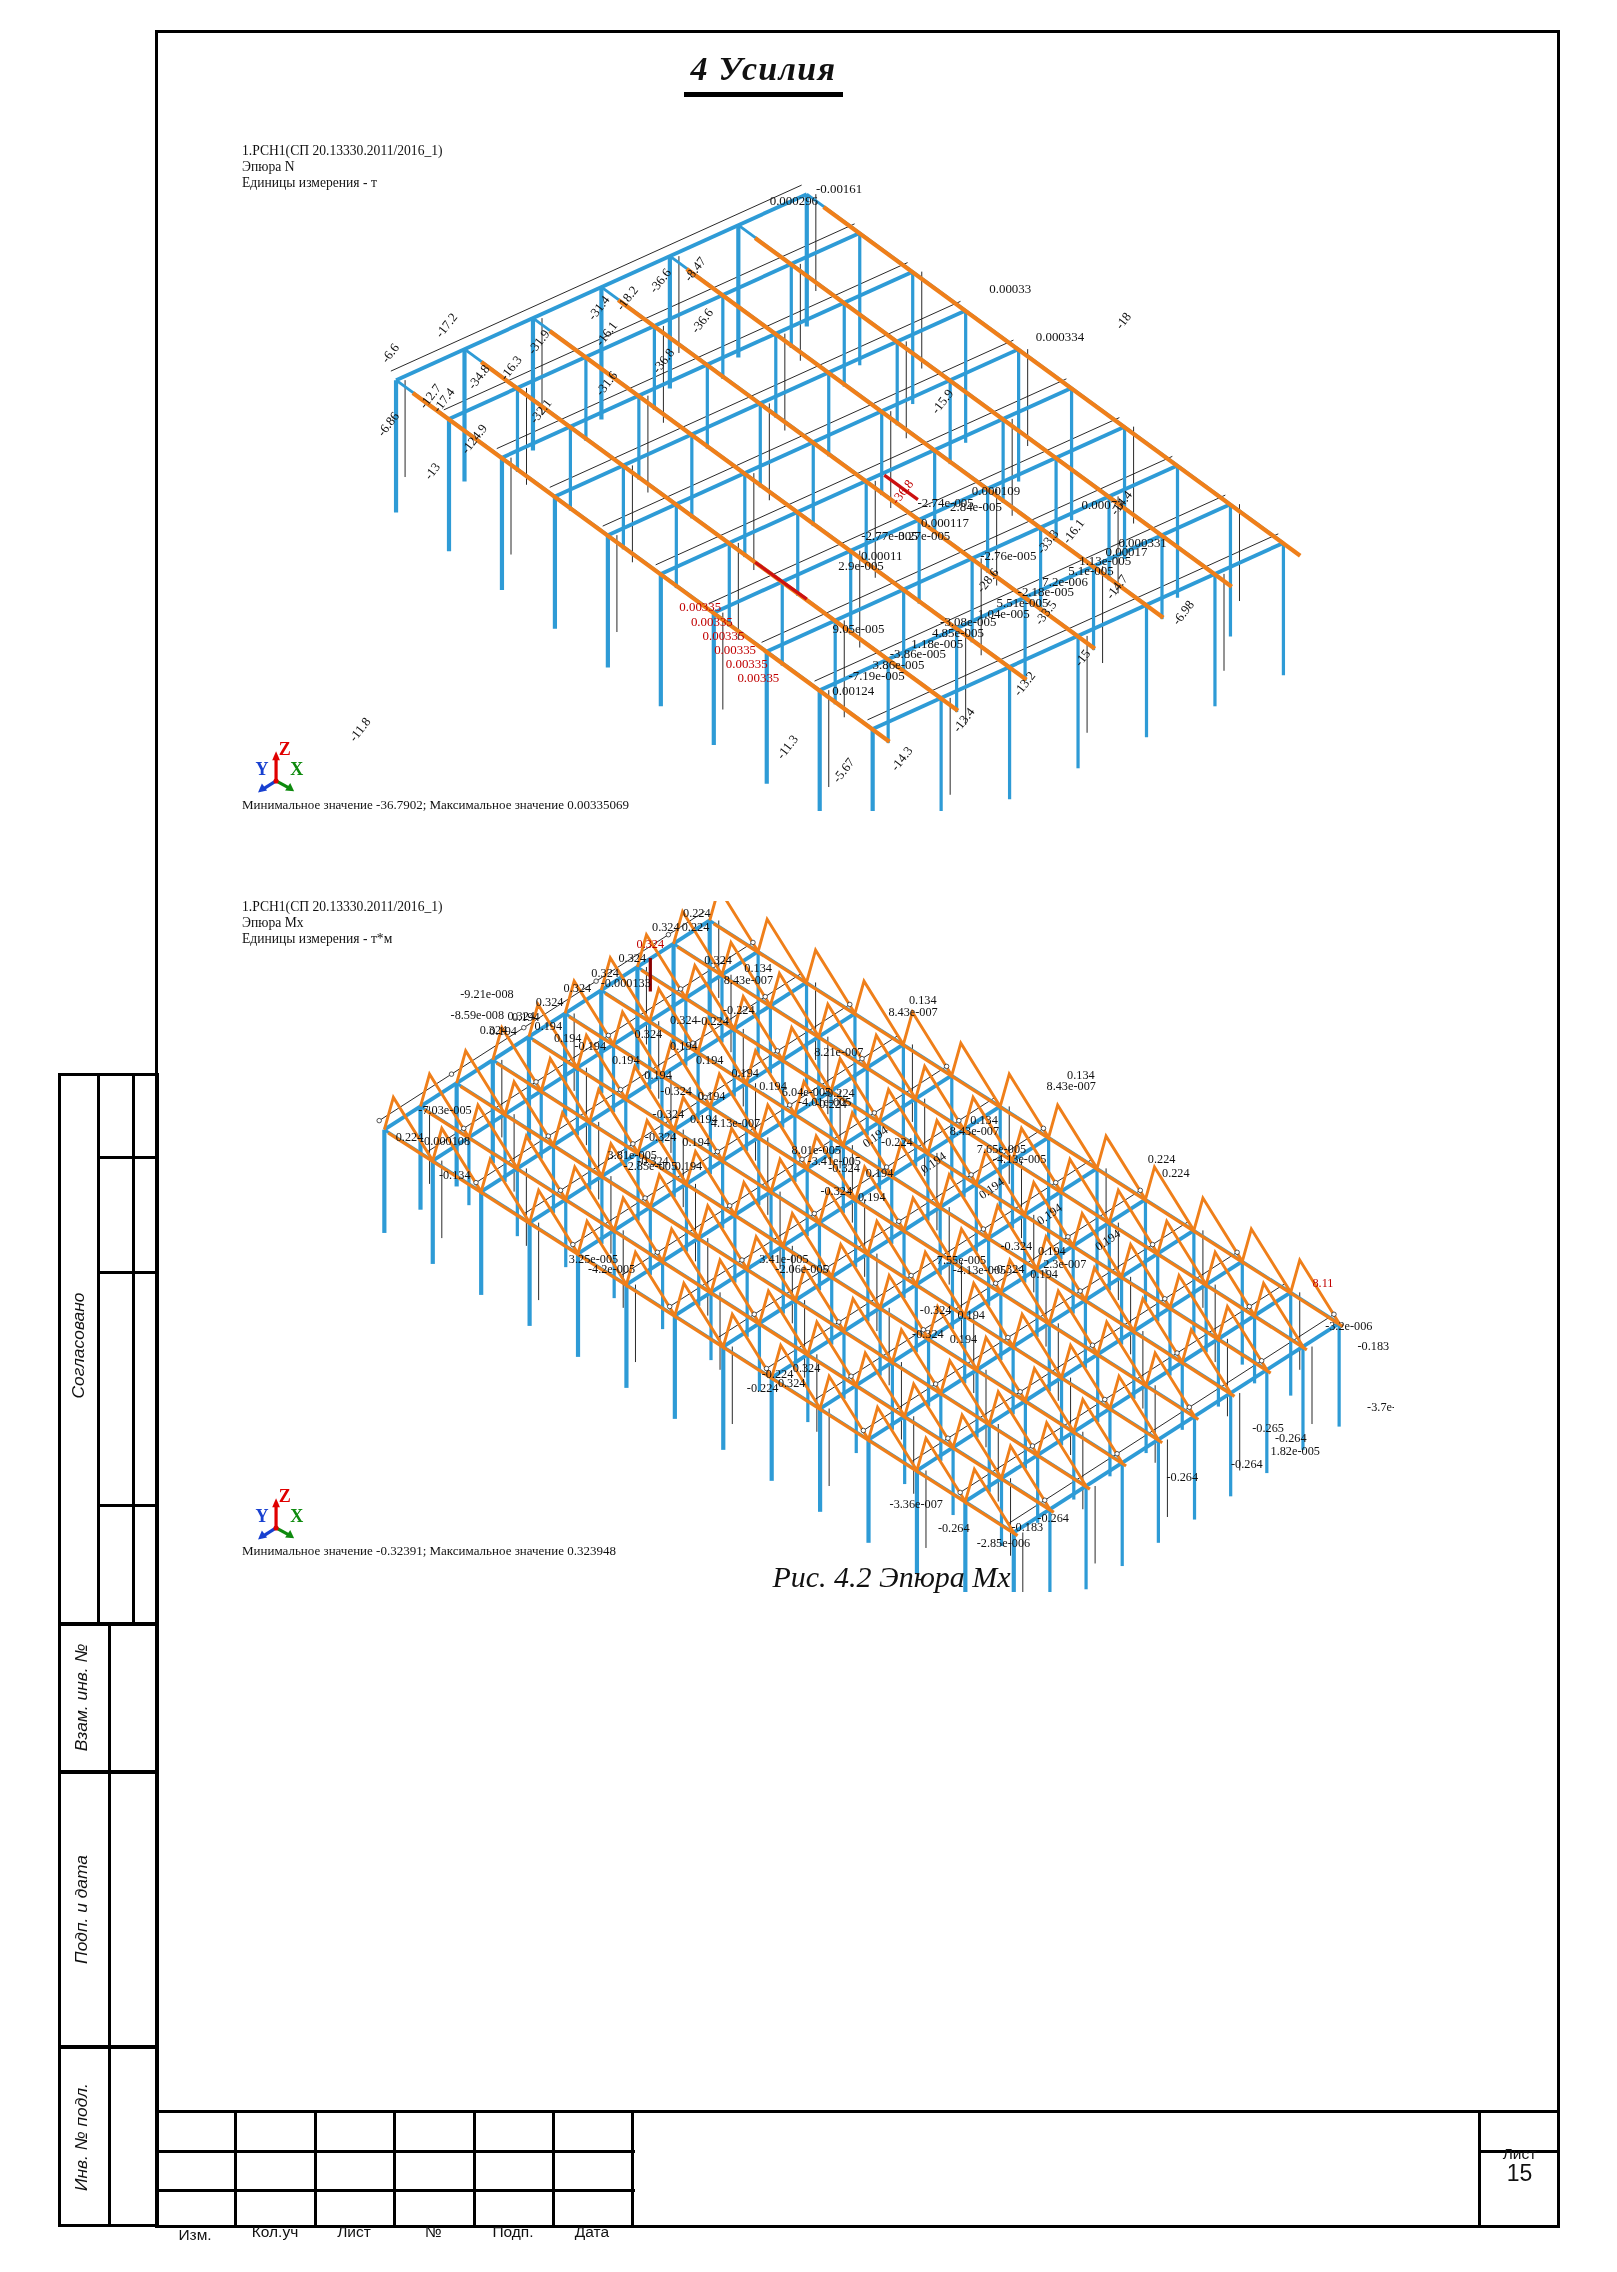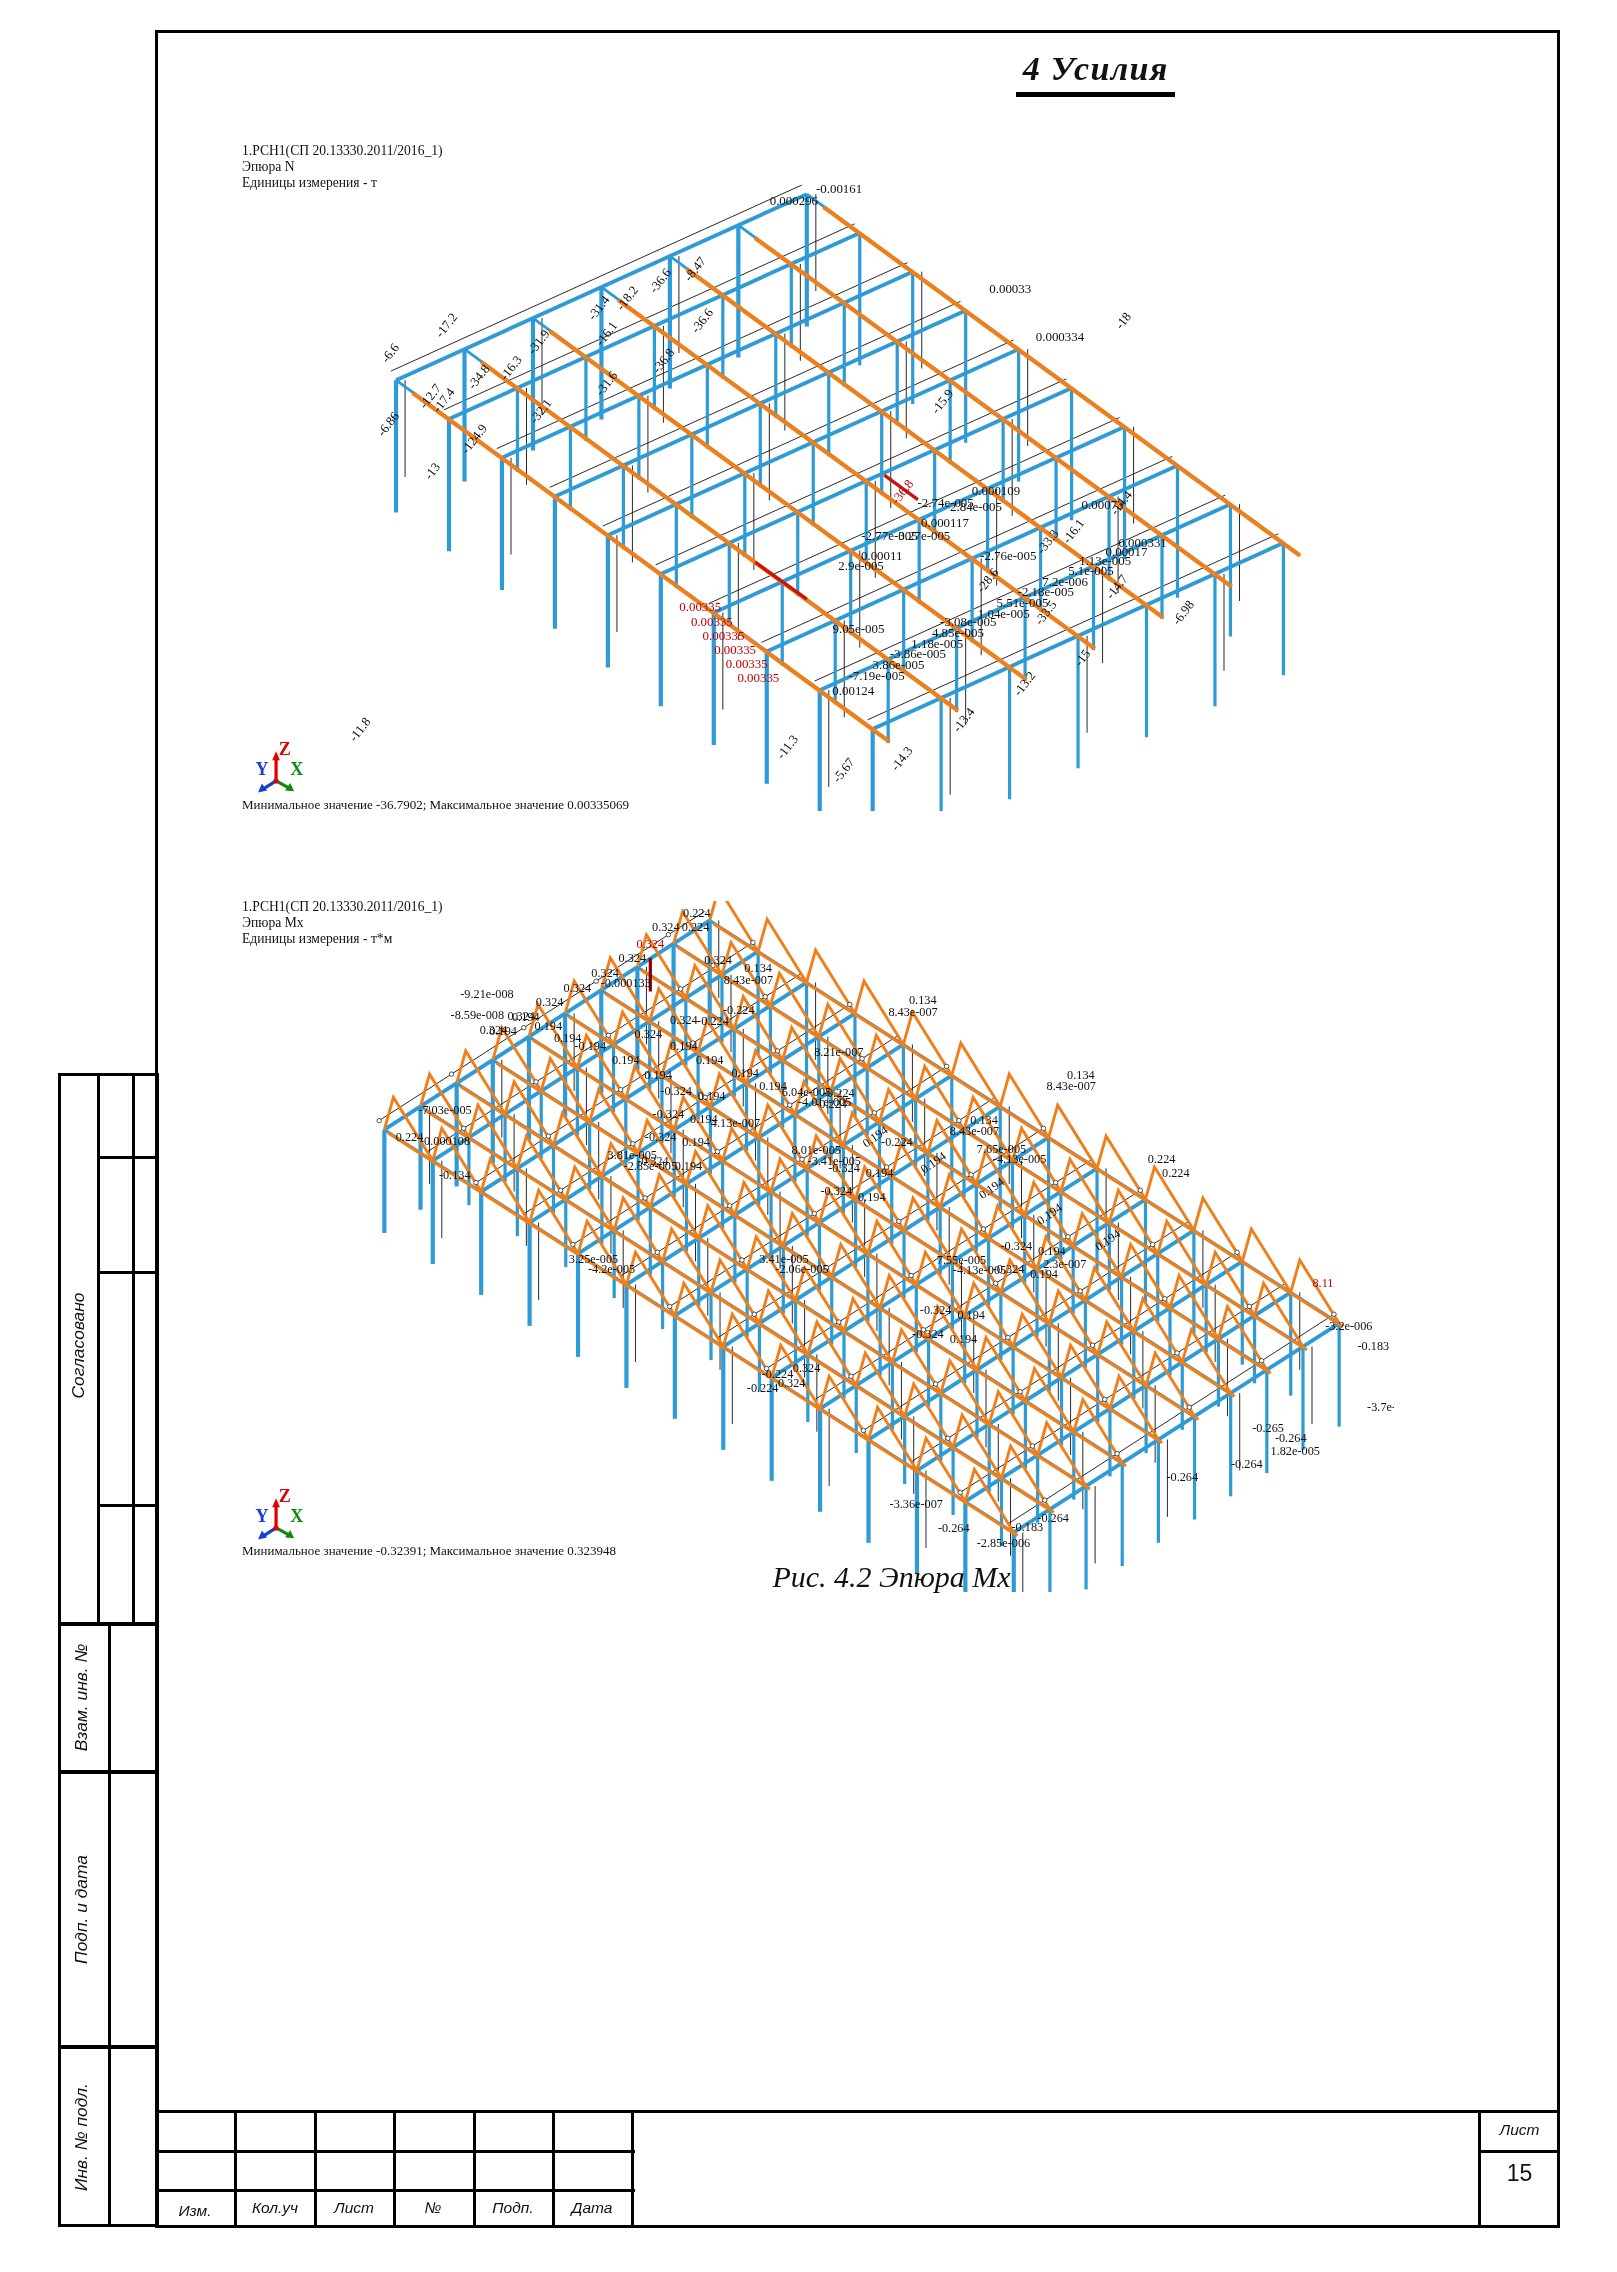--- a/index.html
+++ b/index.html
@@ -2,31 +2,31 @@
 <html style="font-size:10.3px"><head>
 <meta charset="utf-8">
 <style>
   html,body{margin:0;padding:0;background:#ffffff;}
   .page{position:relative;width:1618px;height:2273px;background:#fff;overflow:hidden;
         font-family:"Liberation Serif",serif;color:#111;}
   .abs{position:absolute;}
   .box{position:absolute;border:3.9px solid #000;box-sizing:border-box;background:transparent;}
   .vline{position:absolute;width:3.2px;background:#000;}
   .hline{position:absolute;height:3.2px;background:#000;}
-  .title{position:absolute;left:684px;top:50px;width:491px;text-align:right;}
+  .title{position:absolute;left:684px;top:50px;width:491px;text-align:left;}
   .title span{display:inline-block;font-size:34px;font-weight:bold;font-style:italic;
               border-bottom:5.8px solid #000;padding:0 6.5px 3.9px 6.5px;letter-spacing:1.3px;}
   .legend{position:absolute;font-size:13.6px;line-height:16px;white-space:nowrap;}
   .minmax{position:absolute;font-size:13px;white-space:nowrap;}
   .caption{position:absolute;font-size:30px;font-style:italic;white-space:nowrap;text-align:center;}
   .vlabel{position:absolute;transform:rotate(-90deg);transform-origin:0 0;
           font-family:"Liberation Sans",sans-serif;font-style:italic;font-size:17.4px;
           display:flex;align-items:center;justify-content:center;}
-  .tbl-label{position:absolute;font-family:"Liberation Sans",sans-serif;font-style:italic;
-             font-size:15.5px;display:flex;align-items:center;justify-content:center;}
+  .tbl-label{position:absolute;font-family:"Liberation Sans",sans-serif;
+             font-size:15.5px;display:flex;align-items:center;justify-content:center;margin-top:24px;}
   .sheet-num{position:absolute;font-family:"Liberation Sans",sans-serif;font-size:23px;
              display:flex;align-items:flex-start;justify-content:center;padding-top:6.5px;box-sizing:border-box;}
   svg text{font-family:"Liberation Serif",serif;}
 </style>
 </head>
 <body>
 
 <div class="page">
 
   <div class="box" style="left:155px;top:30px;width:1405px;height:2198px;"></div>

